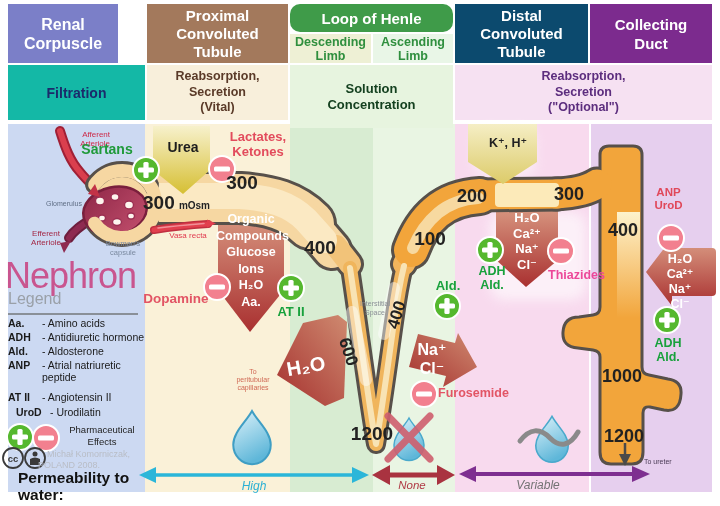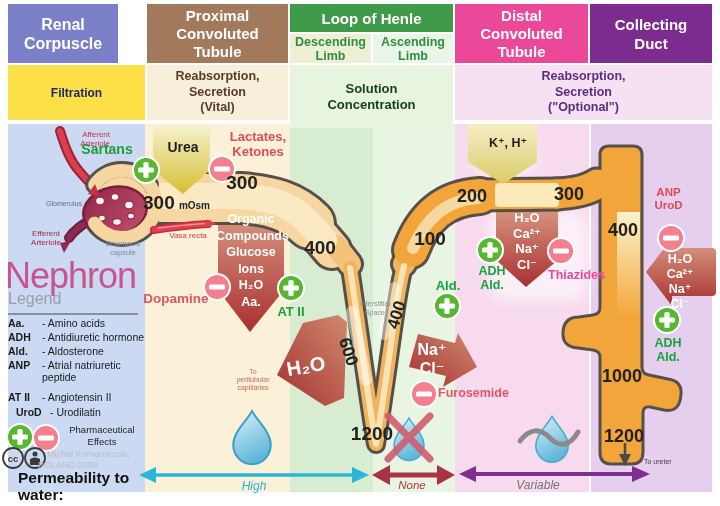--- a/index.html
+++ b/index.html
@@ -28,32 +28,32 @@
   <div class="col" style="left:591px;top:124px;width:121px;height:368px;background:#e6cfee"></div>
 
   <div style="position:absolute;left:589px;top:124px;width:2px;height:368px;background:#fff;"></div>
   <div style="position:absolute;left:8px;top:120px;width:704px;height:4px;background:#fff;"></div>
 
   <div class="hdr" style="left:8px;top:4px;width:110px;height:59px;background:#7b7fc8;color:#fff;font-size:16px;line-height:19px;">Renal
 Corpuscle</div>
   <div class="hdr" style="left:147px;top:4px;width:141px;height:59px;background:#a3795c;color:#fff;font-size:15px;line-height:18px;">Proximal
 Convoluted
 Tubule</div>
-  <div class="hdr" style="left:290px;top:4px;width:163px;height:28px;background:#3f9b49;color:#fff;font-size:15px;">Loop of Henle</div>
+  <div class="hdr" style="left:290px;top:4px;width:163px;height:28px;background:#3f9b49;color:#fff;font-size:15px;border-radius:10px;">Loop of Henle</div>
   <div class="hdr" style="left:290px;top:34px;width:81px;height:29px;background:#eef0d5;color:#2f8f3e;font-size:12.5px;line-height:14px;">Descending
 Limb</div>
   <div class="hdr" style="left:373px;top:34px;width:80px;height:29px;background:#e9f6e7;color:#2f8f3e;font-size:12.5px;line-height:14px;">Ascending
 Limb</div>
-  <div class="hdr" style="left:455px;top:4px;width:133px;height:59px;background:#ec4899;color:#fff;font-size:15px;line-height:18px;">Distal
+  <div class="hdr" style="left:455px;top:4px;width:133px;height:59px;background:#0c4a6e;color:#fff;font-size:15px;line-height:18px;">Distal
 Convoluted
 Tubule</div>
   <div class="hdr" style="left:590px;top:4px;width:122px;height:59px;background:#7c2b8e;color:#fff;font-size:15px;line-height:19px;">Collecting
 Duct</div>
 
-  <div class="hdr" style="left:8px;top:65px;width:137px;height:55px;background:#fde047;color:#1b2a6b;font-size:12px;">Filtration</div>
+  <div class="hdr" style="left:8px;top:65px;width:137px;height:55px;background:#14b8a6;color:#1b2a6b;font-size:14px;">Filtration</div>
   <div class="hdr" style="left:147px;top:65px;width:141px;height:55px;background:#f8efdb;color:#5a3a28;font-size:12.5px;line-height:15.5px;">Reabsorption,
 Secretion
 (Vital)</div>
   <div class="hdr" style="left:290px;top:65px;width:163px;height:63px;background:#e7f4df;color:#14401f;font-size:13px;line-height:16px;">Solution
 Concentration</div>
   <div class="hdr" style="left:455px;top:65px;width:257px;height:55px;background:#f6e1f2;color:#5c2d7e;font-size:12.5px;line-height:15.5px;">Reabsorption,
 Secretion
 ("Optional")</div>
 
   <svg width="720" height="506" viewBox="0 0 720 506">

